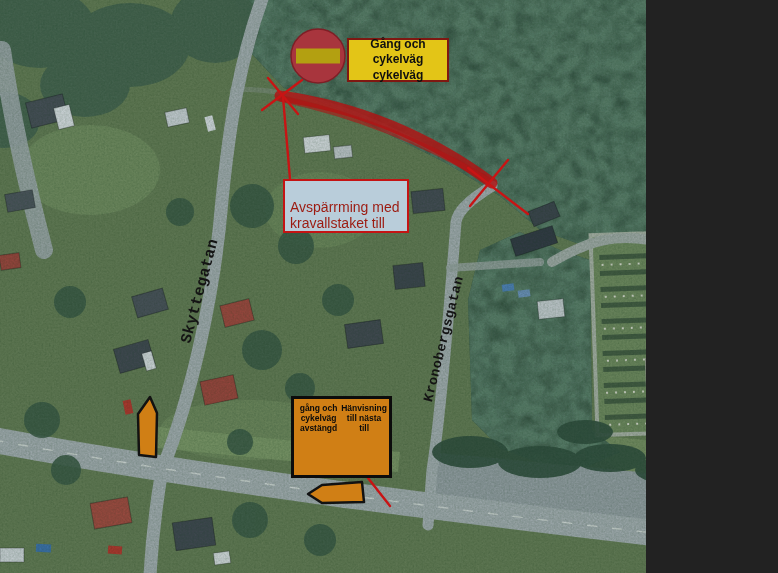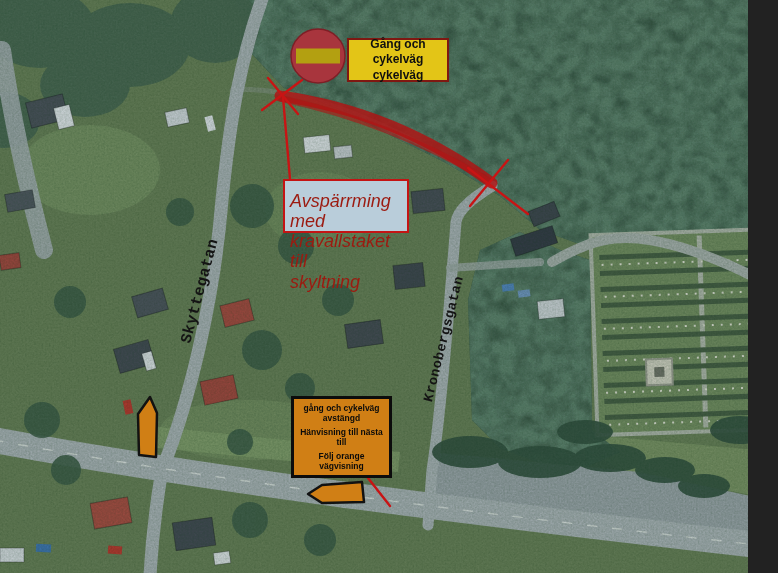--- a/index.html
+++ b/index.html
@@ -1,38 +1,38 @@
 <!DOCTYPE html>
 <html style="--closure-red: #b01212; --thin-red: #c81414; --sign-circle-red: #a8353d; --sign-bar-yellow: #b3a011; --label-yellow-bg: #e3c517; --label-yellow-border: #7e1812; --barrier-box-bg: #b9cdda; --barrier-box-border: #c41414; --barrier-text-red: #9c1a10; --detour-orange: #d07f15; --forest-green: #2c4634; --residential-green: #63794f; --cemetery-green: #6e8759; --road-gray: #a4acad; --street-label-color: #141414;"><head>
 <meta charset="utf-8">
 <style>
   html,body{margin:0;padding:0;background:#222;}
   .stage{
-    position:relative;width:748px;height:573px;overflow:hidden;
+    position:relative;width:646px;height:573px;overflow:hidden;
     background:#5f7752;
     font-family:"Liberation Sans",sans-serif;
   }
   svg.map{position:absolute;left:0;top:0;}
   .overlay{position:absolute;box-sizing:border-box;}
   .sign-label{
     left:347px;top:38px;width:102px;height:44px;
     background:var(--label-yellow-bg);border:2px solid var(--label-yellow-border);
     color:#101010;font-weight:bold;font-size:12px;line-height:1.3;
     display:flex;flex-direction:column;align-items:center;justify-content:center;text-align:center;
   }
   .barrier-note{
     left:283px;top:179px;width:126px;height:54px;
     background:var(--barrier-box-bg);border:2px solid var(--barrier-box-border);
-    color:var(--barrier-text-red);font-size:18px;line-height:1.12;padding:10px 5px;font-style:italic;
+    color:var(--barrier-text-red);font-size:14px;line-height:1.12;padding:19px 5px;
   }
   .detour-box{
     left:291px;top:396px;width:101px;height:82px;
     background:var(--detour-orange);border:3px solid #0c0c0c;
     color:#0b0b0b;font-weight:bold;font-size:8.5px;line-height:1.18;text-align:center;
-    display:flex;flex-direction:column;justify-content:space-between;padding:4px 2px;
+    display:flex;flex-direction:row;justify-content:space-between;padding:4px 2px;
   }
   .street-label{
     position:absolute;font-family:"Liberation Mono","DejaVu Sans Mono",monospace;
     font-weight:bold;color:var(--street-label-color);white-space:nowrap;transform-origin:center;
   }
   #skyttegatan{left:200px;top:291px;font-size:15.5px;letter-spacing:.5px;
     transform:translate(-50%,-50%) rotate(-75deg);}
   #kronobergsgatan{left:444px;top:339px;font-size:13.5px;letter-spacing:.5px;
     transform:translate(-50%,-50%) rotate(-76deg);}
 </style>
@@ -206,25 +206,23 @@
   </svg>
 
   <div class="overlay sign-label">
     <span>Gång och cykelväg</span>
     <span>cykelväg</span>
   </div>
 
   <div class="overlay barrier-note">
     <div>Avspärrming med</div>
     <div>kravallstaket till</div>
-    <div>skyltning</div>
   </div>
 
   <div class="overlay detour-box">
     <div>gång och cykelväg avstängd</div>
     <div>Hänvisning till nästa till</div>
-    <div>Följ orange vägvisning</div>
   </div>
 
   <div class="street-label" id="skyttegatan">Skyttegatan</div>
   <div class="street-label" id="kronobergsgatan">Kronobergsgatan</div>
 
 </div>
 
 </body></html>

